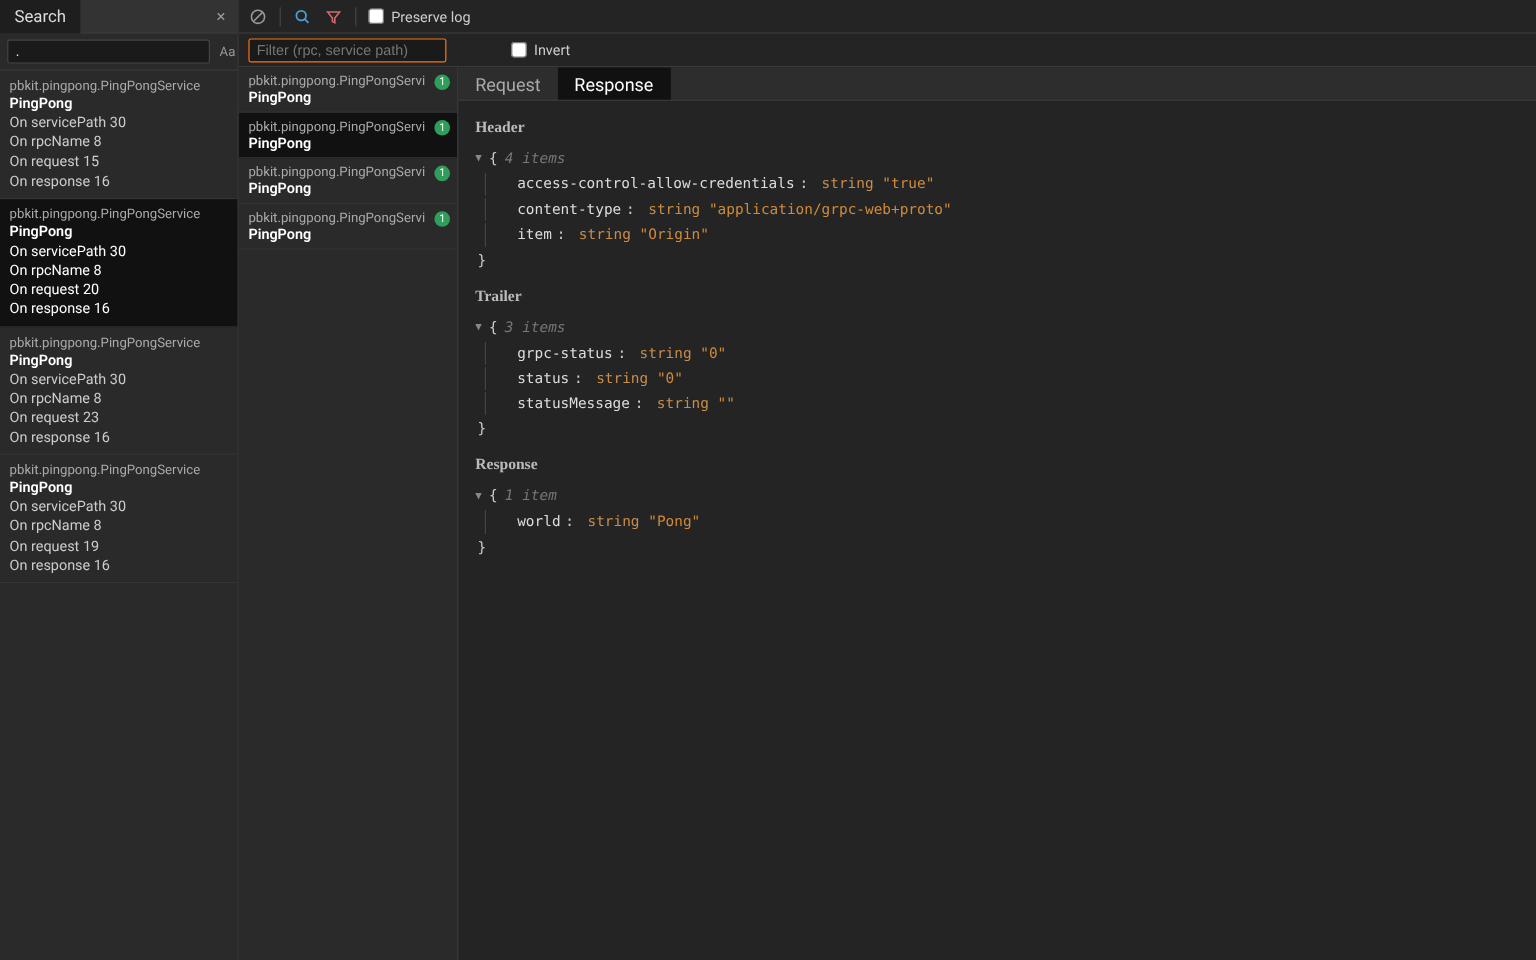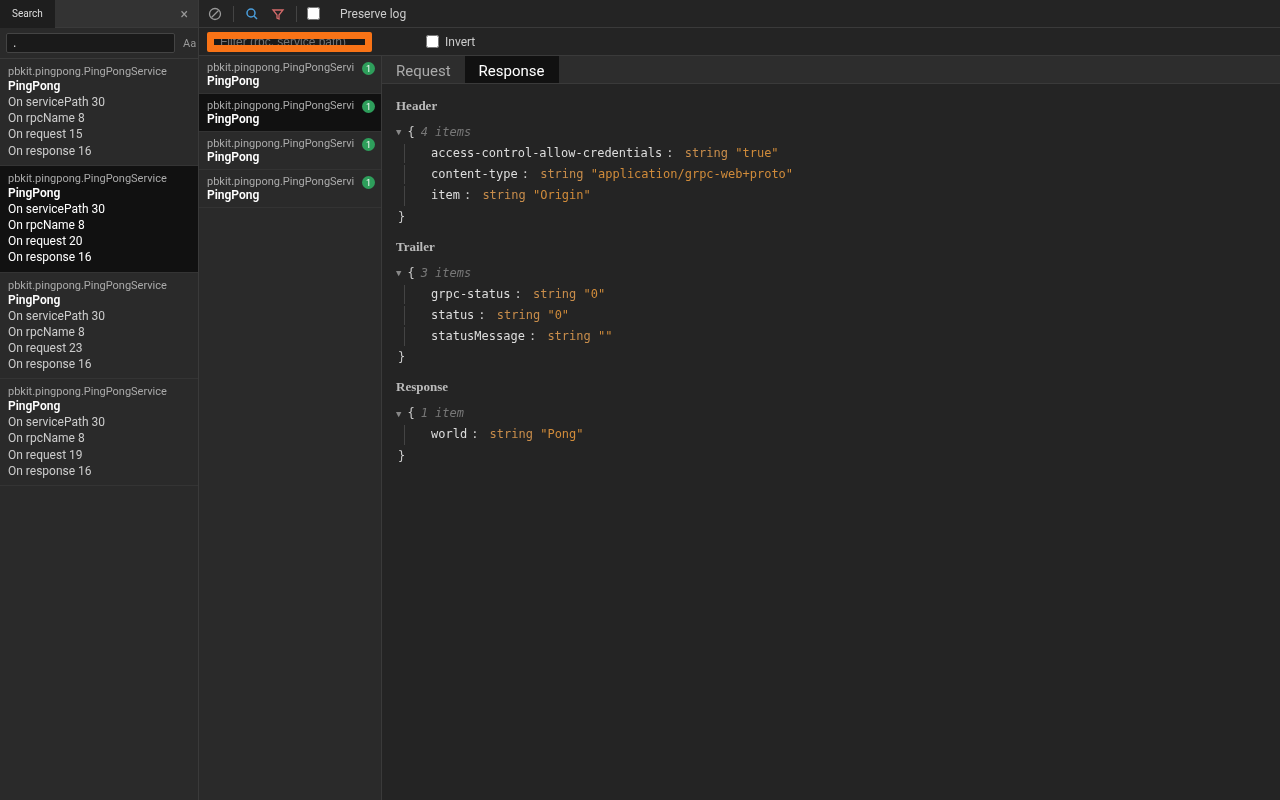--- a/index.html
+++ b/index.html
@@ -24,21 +24,21 @@
   display: flex;
   align-items: center;
   height: 28px;
   background: #333;
   border-bottom: 1px solid #3a3a3a;
 }
 .search-tab {
   background: #1e1e1e;
   color: #ddd;
   padding: 6px 12px;
-  font-size: 10px;
+  font-size: 14px;
   height: 28px;
   display: flex;
   align-items: center;
 }
 .close-x {
   margin-left: auto;
   padding: 0 10px;
   color: #999;
   cursor: pointer;
   font-size: 14px;
@@ -120,39 +120,39 @@
   cursor: pointer;
 }
 .divider-v {
   width: 1px;
   height: 16px;
   background: #444;
 }
 .preserve-wrap {
   display: flex;
   align-items: center;
-  gap: 20px;
+  gap: 6px;
   color: #ccc;
 }
 .preserve-wrap input[type="checkbox"] {
   width: 13px; height: 13px;
   accent-color: #555;
 }
 .filter-row {
   display: flex;
   align-items: center;
   height: 28px;
   border-bottom: 1px solid #3a3a3a;
   padding: 0 8px;
   gap: 10px;
 }
 .filter-input {
   width: 165px;
   background: #1a1a1a;
-  border: 7px solid #f97316;
+  border: 1px solid #f97316;
   color: #ccc;
   padding: 3px 6px;
   font-size: 12px;
   border-radius: 2px;
   height: 20px;
 }
 .invert-wrap {
   display: flex;
   align-items: center;
   gap: 6px;

